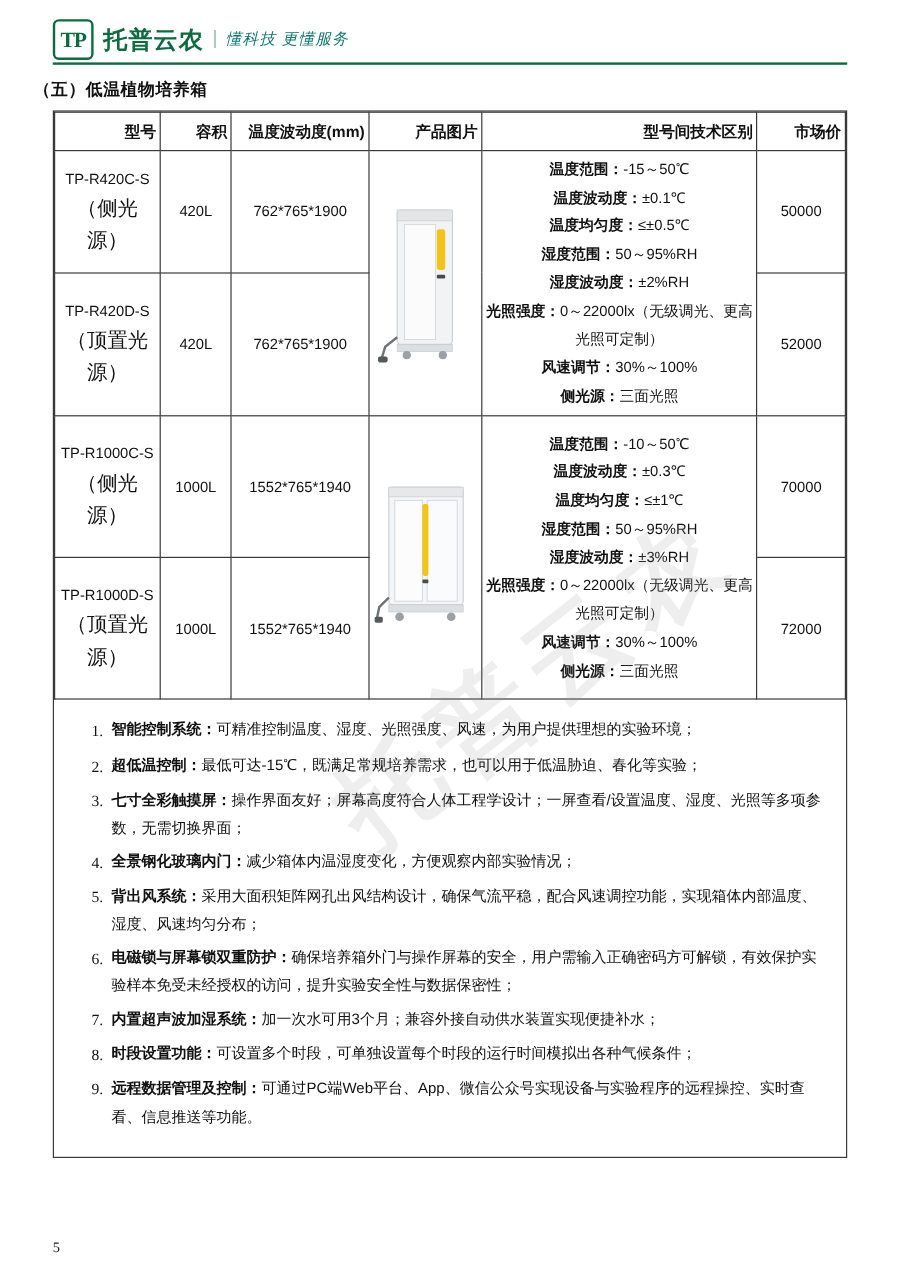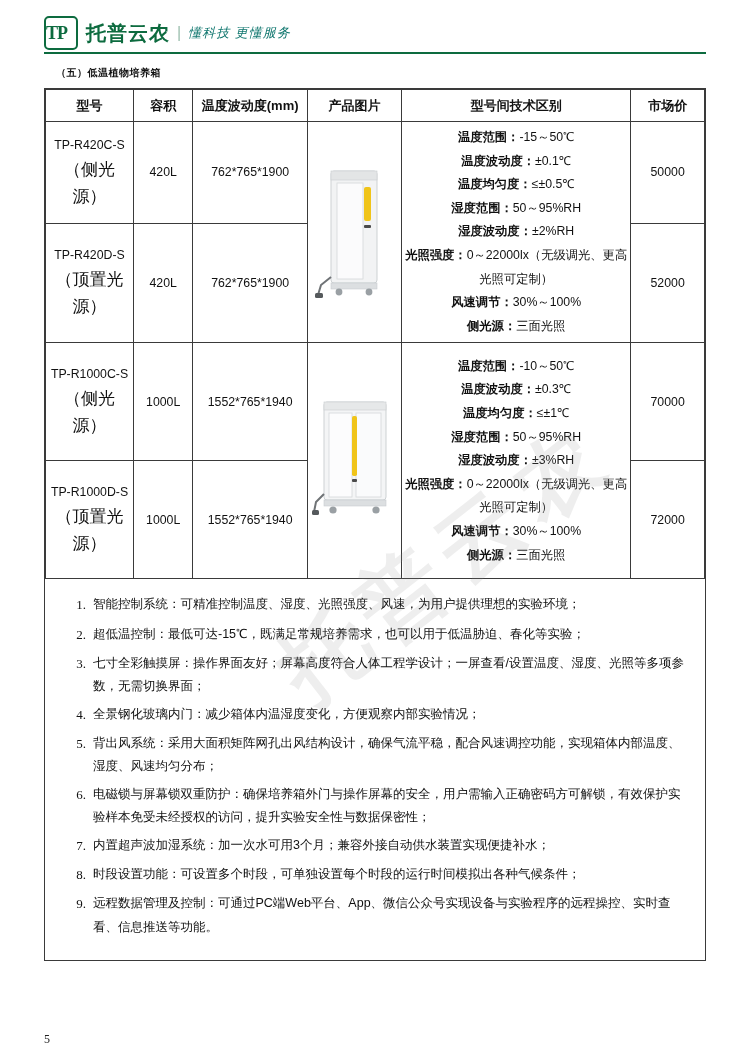--- a/index.html
+++ b/index.html
@@ -25,21 +25,21 @@
   
   .logo-row {
     display: flex;
     align-items: center;
     padding: 16px 0 6px 44px;
   }
   .logo-mark {
     width: 34px; height: 34px;
     border: 2px solid #0d6b3f;
     border-radius: 5px;
-    display: flex; align-items: center; justify-content: flex-start;
+    display: flex; align-items: center; justify-content: center;
     margin-right: 8px;
     flex: none;
   }
   .logo-mark span {
     font-family: "Liberation Serif", serif;
     font-weight: bold;
     font-size: 18px;
     color: #0d6b3f;
     letter-spacing: -1px;
   }
@@ -63,22 +63,22 @@
   .logo-underline {
     position: absolute;
     left: 44px; top: 52px;
     width: 662px;
     height: 2px;
     background: #0d6b3f;
   }
 
   
   .section-title {
-    padding: 10px 0 8px 56px;
-    font-size: 10px;
+    padding: 10px 0 8px 28px;
+    font-size: 14px;
     font-weight: bold;
     color: #111;
     letter-spacing: 0.5px;
   }
 
   
   .frame {
     margin: 0 44px;
     border: 1px solid #3a3a3a;
     position: relative;
@@ -96,20 +96,21 @@
     font-size: 12.3px;
     color: #111;
     vertical-align: middle;
     text-align: center;
     padding: 4px 3px;
   }
   table.spec thead th {
     font-weight: bold;
     height: 32px;
     font-size: 13px;
+    text-align: right;
   }
   .col-model { width: 86px; }
   .col-vol   { width: 58px; }
   .col-dim   { width: 112px; }
   .col-pic   { width: 92px; }
   .col-tech  { width: 224px; }
   .col-price { width: 72px; }
 
   td.model .m-main { display: block; line-height: 1.7; }
   td.model .m-sub  { display: block; font-size: 17px; line-height: 1.6; }
@@ -148,21 +149,21 @@
   }
   .feat .num {
     width: 26px;
     flex: none;
     text-align: right;
     padding-right: 7px;
     font-family: "Liberation Serif", serif;
     font-size: 13px;
   }
   .feat .body { flex: 1; }
-  .feat .body b { font-weight: normal; }
+  .feat .body b { font-weight: bold; }
 
   
   .watermark {
     position: absolute;
     left: 205px;
     top: 415px;
     font-size: 86px;
     font-weight: bold;
     color: rgba(150,150,150,0.16);
     transform: rotate(-38deg);

